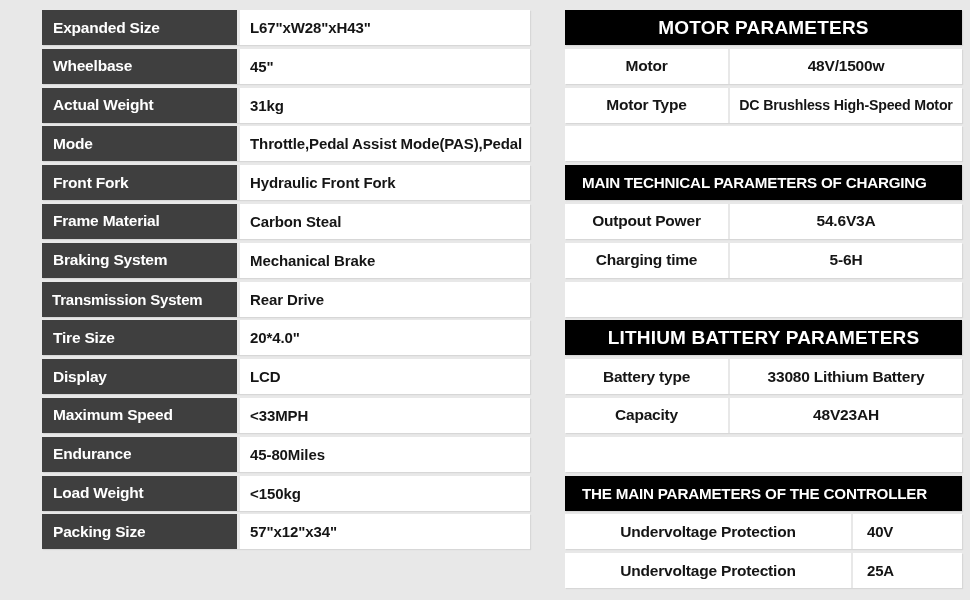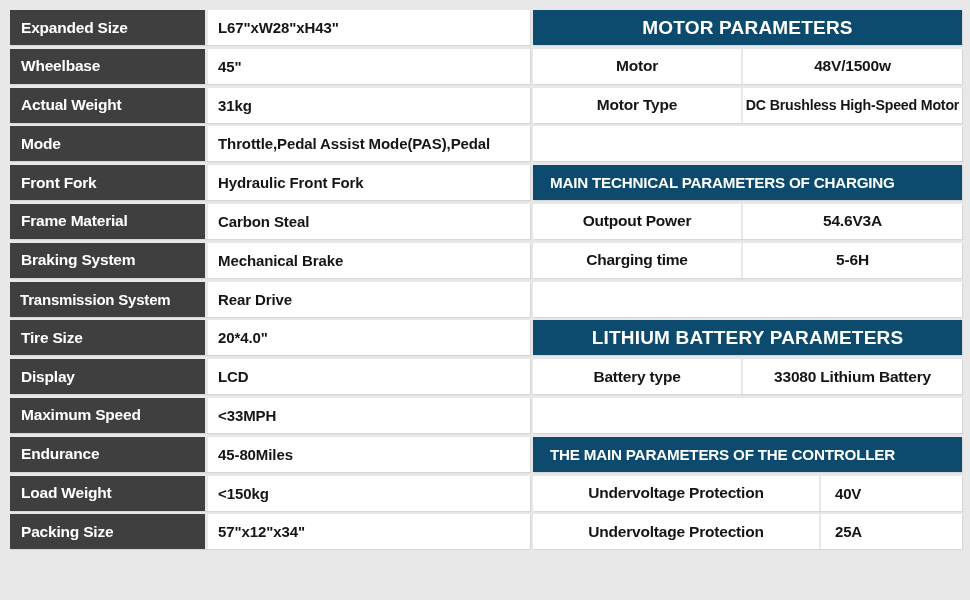--- a/index.html
+++ b/index.html
@@ -10,20 +10,21 @@
     overflow:hidden;
     position:relative;
   }
   .page { position:absolute; inset:0; }
 
   
   .row, .header-row, .spacer-row {
     height:35px;
     margin-bottom:3.8px;
     box-shadow:1px 1px 1px rgba(0,0,0,0.07);
+    margin-left:32px;
   }
   .row { display:flex; }
 
   .cell { display:flex; align-items:center; }
   .dark { background:#3f3f3f; color:#ffffff; }
   .light { background:#ffffff; color:#151515; }
 
   
   .left-table { position:absolute; left:10px; top:10px; width:520px; }
   .left-table .label {
@@ -34,29 +35,29 @@
   .left-table .label.tight { padding-left:10px; font-size:15px; }
   .left-table .value {
     flex:1;
     padding-left:10px;
     font-weight:700; font-size:15px; letter-spacing:-0.1px;
   }
 
   
   .right-tables { position:absolute; left:533px; top:10px; width:429px; }
   .header-row {
-    background:#0c4a6e; color:#ffffff;
+    background:#000000; color:#ffffff;
     font-weight:700;
     display:flex; align-items:center;
   }
   .header-row.large { justify-content:center; font-size:19px; letter-spacing:0.2px; }
   .header-row.small { padding-left:17px; font-size:15.2px; letter-spacing:-0.2px; }
 
   .rrow .rlabel {
-    width:208px; margin-right:2px;
+    width:163px; margin-right:2px;
     justify-content:center;
     font-weight:700; font-size:15.5px; letter-spacing:-0.2px;
   }
   .rrow .rvalue {
     flex:1;
     justify-content:center;
     font-weight:700; font-size:15.5px; letter-spacing:-0.2px;
   }
   .rrow .rvalue.fit { font-size:14.2px; }
 
@@ -153,20 +154,24 @@
       <div class="cell light rlabel">Charging time</div>
       <div class="cell light rvalue">5-6H</div>
     </div>
     <div class="spacer-row"></div>
 
     <div class="header-row large">LITHIUM BATTERY PARAMETERS</div>
     <div class="row rrow">
       <div class="cell light rlabel">Battery type</div>
       <div class="cell light rvalue">33080 Lithium Battery</div>
     </div>
+    <div class="row rrow">
+      <div class="cell light rlabel">Capacity</div>
+      <div class="cell light rvalue">48V23AH</div>
+    </div>
     <div class="spacer-row"></div>
 
     <div class="header-row small">THE MAIN PARAMETERS OF THE CONTROLLER</div>
     <div class="row rrow wide">
       <div class="cell light rlabel">Undervoltage Protection</div>
       <div class="cell light rvalue">40V</div>
     </div>
     <div class="row rrow wide">
       <div class="cell light rlabel">Undervoltage Protection</div>
       <div class="cell light rvalue">25A</div>

